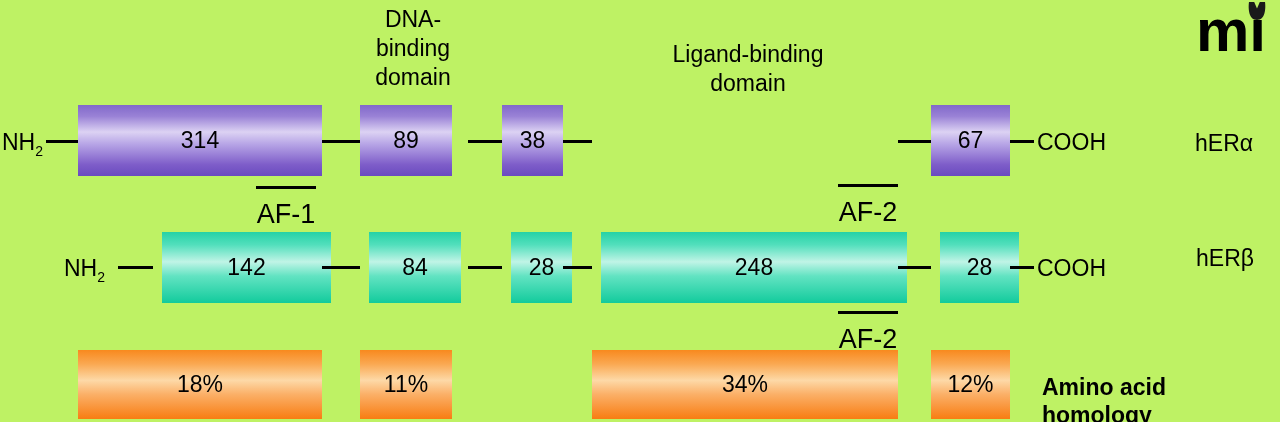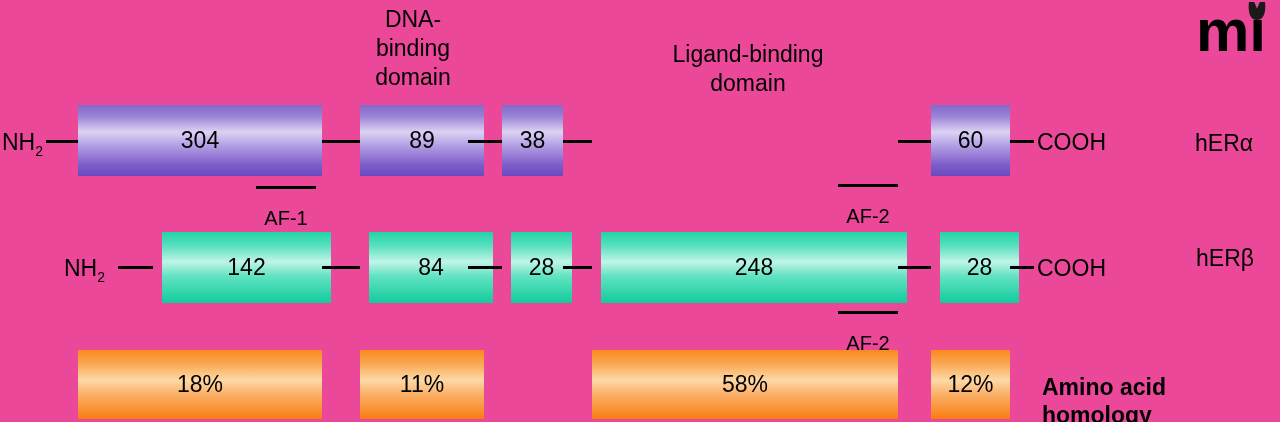--- a/index.html
+++ b/index.html
@@ -1,27 +1,27 @@
 <!DOCTYPE html>
 <html><head>
 <meta charset="utf-8">
 <style>
   html,body{margin:0;padding:0;background:#fff;}
   .figure{
-    position:relative;width:1280px;height:422px;background:#ec4899;
+    position:relative;width:1280px;height:422px;background:#bef264;
     font-family:"Liberation Sans",sans-serif;color:#000;overflow:hidden;
   }
   
   .box{position:absolute;display:flex;align-items:center;justify-content:center;
        font-size:23px;color:#000;}
   .r1{top:105px;height:71px;}
   .r2{top:232px;height:71px;}
   .r3{top:350px;height:69px;}
   .x1{left:78px;width:244px;}
-  .x2{left:360px;width:124px;}
+  .x2{left:360px;width:92px;}
   .x3{left:502px;width:61px;}
   .x4{left:592px;width:306px;}
   .x5{left:931px;width:79px;}
   .r2.x1{left:153px;width:169px;}
   .purple{background:linear-gradient(180deg,#8169ca 0%,#9a82d6 16%,#dcd2f3 38%,#b7a5e6 55%,#7e5dc9 84%,#6a4bbf 100%);}
   .teal{background:linear-gradient(180deg,#25d2a6 0%,#52dfbc 18%,#c0f4e6 42%,#62e3c2 62%,#12cb9c 100%);margin-left:9px;}
   .orange{background:linear-gradient(180deg,#f8891e 0%,#faa851 20%,#fdd9a7 44%,#fbb068 64%,#f87d12 100%);}
   
   .conn{position:absolute;height:3px;background:#000;}
   .cy1{top:140px;}
@@ -38,22 +38,22 @@
   .term sub{font-size:14px;}
   .t-nh2-a{left:2px;top:128px;}
   .t-nh2-b{left:64px;top:254px;}
   .t-cooh-a{left:1037px;top:128px;}
   .t-cooh-b{left:1037px;top:254px;}
   .rowname{position:absolute;font-size:23px;line-height:28px;}
   .rn-a{left:1195px;top:129px;}
   .rn-b{left:1196px;top:244px;}
   .homology-label{position:absolute;left:1042px;top:373px;font-size:23px;line-height:28px;font-weight:bold;}
   
-  .af{position:absolute;width:60px;text-align:center;font-size:20px;
-      border-top:3px solid #000;padding-top:18px;}
+  .af{position:absolute;width:60px;text-align:center;font-size:27px;
+      border-top:3px solid #000;padding-top:10px;}
   .af1a{left:256px;top:186px;}
   .af2a{left:838px;top:184px;}
   .af2b{left:838px;top:311px;}
   
   .domain-label{position:absolute;text-align:center;font-size:23px;line-height:29px;}
   .dna{left:343px;width:140px;top:5px;}
   .ligand{left:618px;width:260px;top:40px;}
   
   .logo{position:absolute;left:1196px;top:4px;width:84px;height:58px;}
   .logo-text{font-size:60px;line-height:53px;font-weight:bold;letter-spacing:0px;
@@ -79,34 +79,34 @@
     <span class="logo-text">mı</span>
     <svg class="crown" width="20" height="22" viewBox="0 0 20 22">
       <path d="M2 1 L7.2 1 L10 7.5 L12.8 1 L18 1 C19 8 18 19 10 19 C2 19 1 8 2 1 Z" fill="#1a1a1a"></path>
     </svg>
   </div>
 
   <span class="term t-nh2-a"><span>NH</span><sub>2</sub></span>
 
   <div class="conn cy1 ca0"></div>
   <div class="box r1 x1 purple">
-    <span>304</span>
+    <span>314</span>
   </div>
   <div class="conn cy1 c1"></div>
   <div class="box r1 x2 purple">
     <span>89</span>
   </div>
   <div class="conn cy1 c2"></div>
   <div class="box r1 x3 purple">
     <span>38</span>
   </div>
   <div class="conn cy1 c3"></div>
   <div class="conn cy1 c4"></div>
   <div class="box r1 x5 purple">
-    <span>60</span>
+    <span>67</span>
   </div>
   <div class="conn cy1 c5"></div>
 
   <span class="term t-cooh-a">COOH</span>
   <span class="rowname rn-a">hERα</span>
 
   <div class="af af1a">
     <span>AF-1</span>
   </div>
   <div class="af af2a">
@@ -144,20 +144,20 @@
     <span>AF-2</span>
   </div>
 
   <div class="box r3 x1 orange">
     <span>18%</span>
   </div>
   <div class="box r3 x2 orange">
     <span>11%</span>
   </div>
   <div class="box r3 x4 orange">
-    <span>58%</span>
+    <span>34%</span>
   </div>
   <div class="box r3 x5 orange">
     <span>12%</span>
   </div>
   <span class="homology-label">Amino acid homology</span>
 
 </div>
 
 </body></html>

